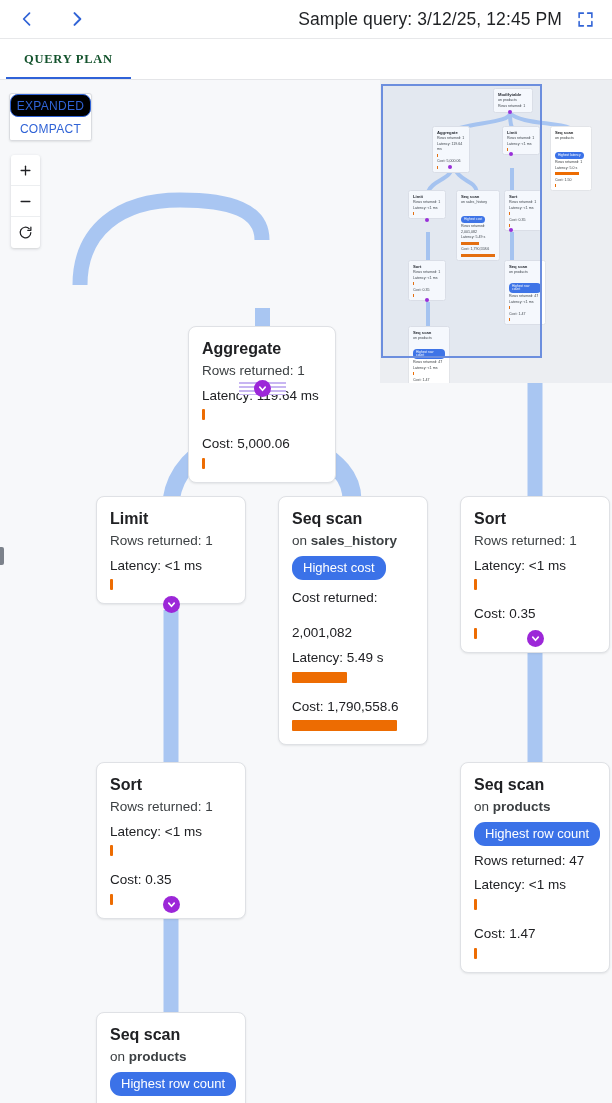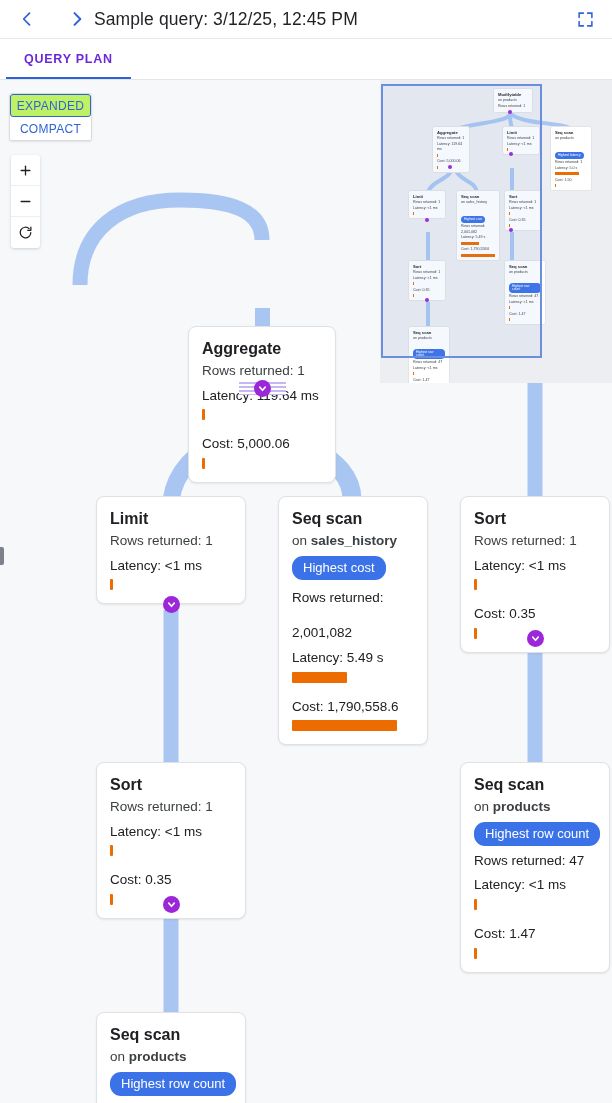--- a/index.html
+++ b/index.html
@@ -18,41 +18,41 @@
     border-bottom: 1px solid #e7e8ea;
   }
   .nav-arrow {
     width: 34px; height: 34px; display: flex; align-items: center; justify-content: center;
     color: #3063d6; cursor: pointer; flex: 0 0 auto;
   }
   .nav-arrow svg { display: block; }
   .nav-back { margin-left: 10px; }
   .nav-fwd  { margin-left: 16px; }
   .header-title {
-    flex: 1 1 auto; text-align: left; font-size: 17.5px; color: #1f2124;
+    flex: 1 1 auto; text-align: right; font-size: 17.5px; color: #1f2124;
     letter-spacing: .1px; padding-right: 6px; white-space: nowrap;
   }
   .expand-btn {
     width: 34px; height: 34px; margin-right: 10px; flex: 0 0 auto;
     display: flex; align-items: center; justify-content: center; color: #3063d6; cursor: pointer;
   }
 
   
   .tabs {
     position: absolute; top: 39px; left: 0; width: 612px; height: 41px;
     background: #ffffff; display: flex; align-items: stretch;
     border-bottom: 1px solid #e4e5e8;
   }
   .tab {
     display: flex; align-items: center; justify-content: center;
     font-size: 12.5px; font-weight: bold; letter-spacing: .75px;
     color: #5f6368; cursor: pointer; padding: 0 18px; position: relative;
   }
   .tab:first-child { margin-left: 6px; }
-  .tab.active { color: #6d28d9; }
+  .tab.active { color: #14532d; font-family: Liberation Serif, serif; }
   .tab.active::after {
     content: ""; position: absolute; left: 0; right: 0; bottom: 0;
     height: 2.5px; background: #2f62d8;
   }
 
   
   .canvas {
     position: absolute; top: 80px; left: 0; width: 612px; height: 1023px;
     background: #f7f8fa; overflow: hidden;
   }
@@ -101,21 +101,21 @@
   
   .mode-group {
     position: absolute; left: 9px; top: 93px; width: 83px;
     background: #ffffff; border: 1px solid #dadce0; border-radius: 3px;
     box-shadow: 0 1px 2px rgba(60,64,67,.12); z-index: 20; overflow: hidden;
   }
   .mode-btn {
     height: 23px; display: flex; align-items: center; justify-content: center;
     font-size: 12px; color: #3063d6; letter-spacing: .3px; cursor: pointer; background: #ffffff;
   }
-  .mode-btn.sel { background: #bef264; border: 1.5px solid #3063d6; border-radius: 3px; }
+  .mode-btn.sel { background: #000000; border: 1.5px solid #3063d6; border-radius: 8px; }
 
   .zoom-group {
     position: absolute; left: 11px; top: 155px; width: 29px;
     background: #ffffff; border-radius: 3px;
     box-shadow: 0 1px 3px rgba(60,64,67,.22); z-index: 20; overflow: hidden;
   }
   .zoom-btn {
     height: 31px; display: flex; align-items: center; justify-content: center;
     color: #202124; cursor: pointer; border-bottom: 1px solid #eceef0;
   }
@@ -248,21 +248,21 @@
         </svg>
     </div>
 
     <div class="node" style="left:278px; top:416px; width:150px;">
       <div class="n-title">Seq scan</div>
       <div class="n-sub">
         <span>on</span>
         <b>sales_history</b>
       </div>
       <div class="badge">Highest cost</div>
-      <div class="n-row">Rows returned:</div>
+      <div class="n-row">Cost returned:</div>
       <div class="n-row" style="margin-top:16px">2,001,082</div>
       <div class="n-row">Latency: 5.49 s</div>
       <div class="bar" style="width:55px;"></div>
       <div class="spacer"></div>
       <div class="n-row">Cost: 1,790,558.6</div>
       <div class="bar" style="width:105px;"></div>
     </div>
 
     <div class="node" style="left:460px; top:416px; width:150px;">
       <div class="n-title">Sort</div>

